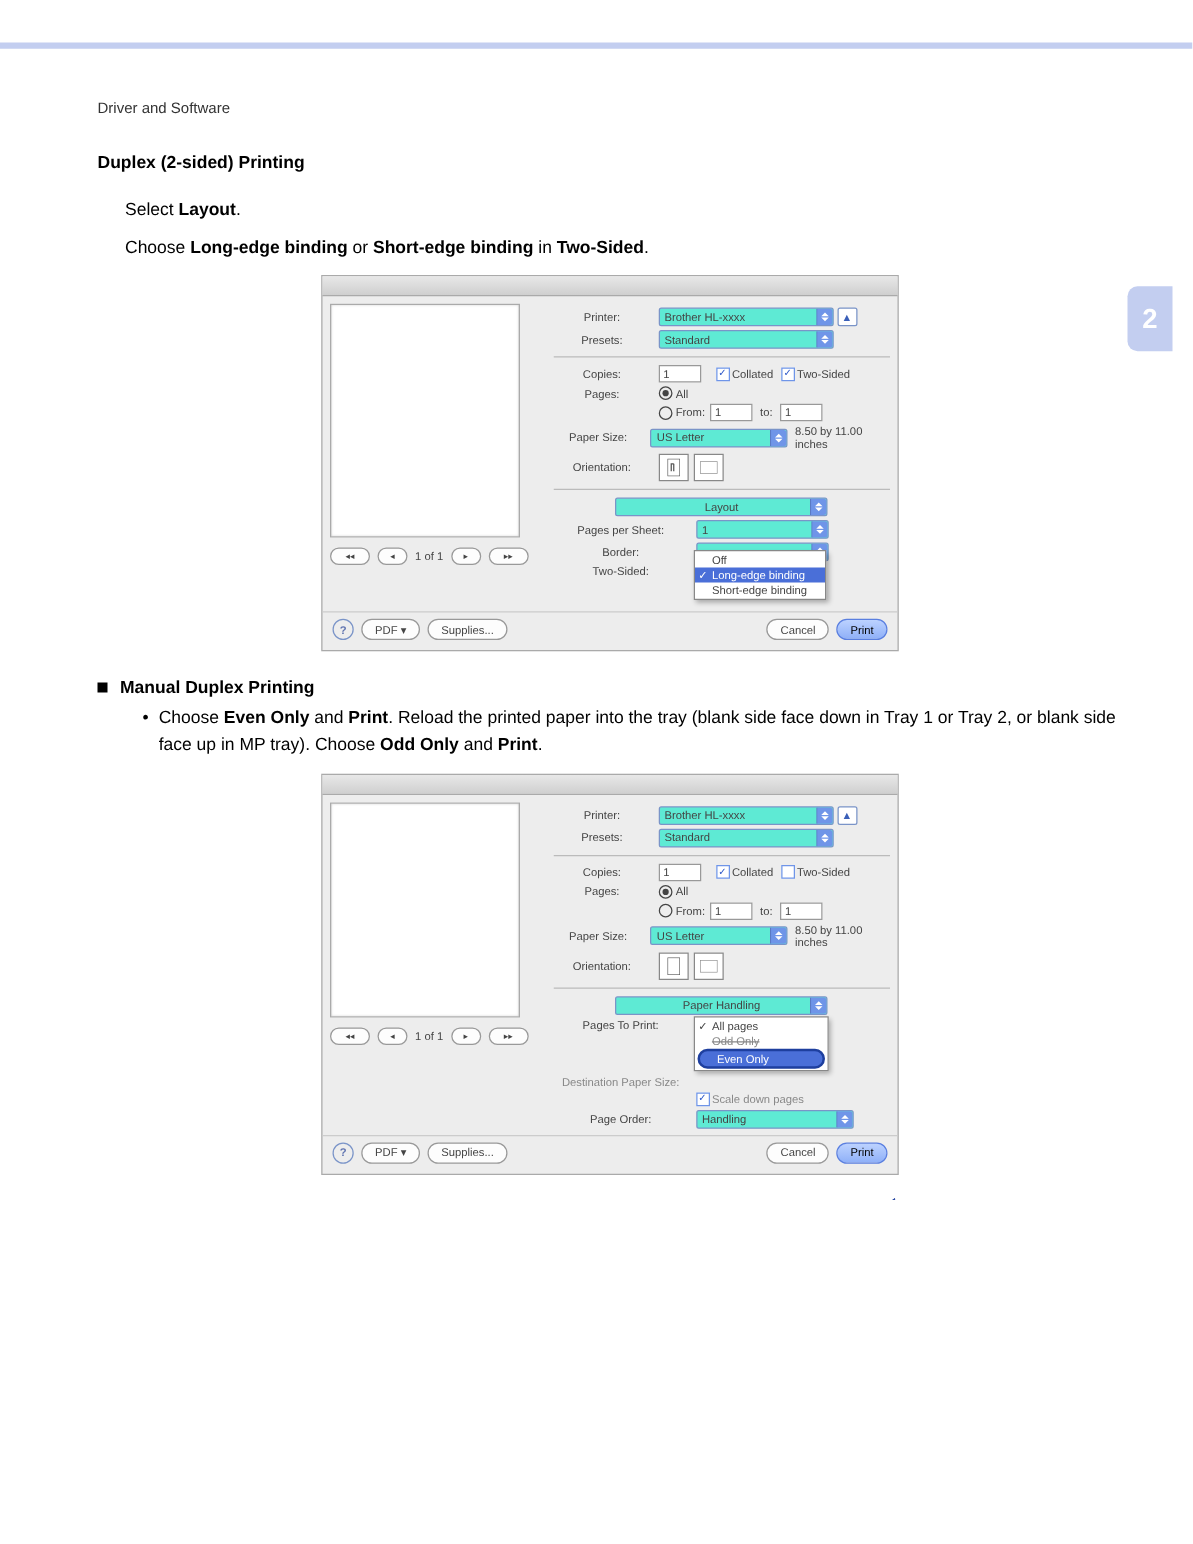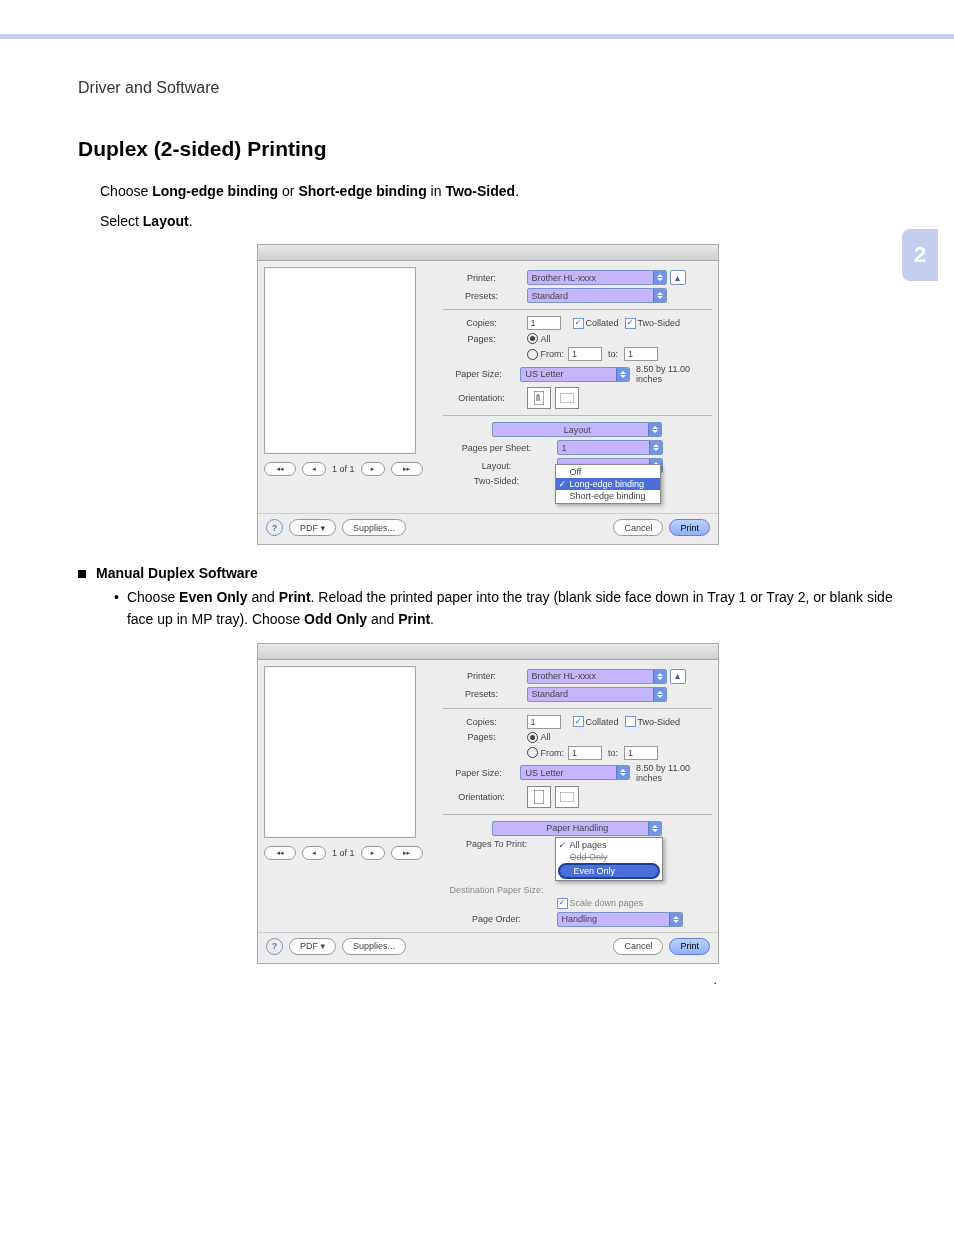--- a/index.html
+++ b/index.html
@@ -1,40 +1,40 @@
 <!DOCTYPE html>
 <html><head>
 <meta charset="utf-8">
 <style>
   html,body{margin:0;padding:0;font-family:Arial,Helvetica,sans-serif;color:#000;background:#fff;width:954px}
   .topbar{height:5px;background:#c3cef0;margin:34px 0 0 0}
   .page{padding:40px 0 0 78px;width:820px;position:relative}
-  .breadcrumb{font-size:16px;color:#333;margin-bottom:40px}
-  .h1{font-size:21px;font-weight:bold;margin:0 0 20px 0}
+  .breadcrumb{font-size:12px;color:#333;margin-bottom:28px}
+  .h1{font-size:14px;font-weight:bold;margin:0 0 20px 0}
   .bullet-row{display:flex;align-items:flex-start;margin:4px 0}
   .square{width:8px;height:8px;background:#000;margin:5px 10px 0 0;flex-shrink:0}
   .sub-h{font-size:14px;font-weight:bold}
   .body-text{font-size:14px;margin:8px 0 8px 22px;line-height:1.55}
   .dot-row{display:flex;margin:6px 0 6px 36px}
   .dot{margin-right:8px;font-size:14px;line-height:1.55}
   .chapter-tab{position:absolute;right:-40px;top:190px;width:36px;height:52px;background:#c3cef0;border-radius:8px 0 0 8px;display:flex;align-items:center;justify-content:center;font-size:22px;font-weight:bold;color:#fff}
   .page-num{position:absolute;right:-20px;top:1150px;font-size:12px;font-weight:bold}
 
   
   .dialog-wrap{width:460px;margin:12px auto 20px auto;border:1px solid #aaa;background:#ededed;font-size:9px;color:#444;position:relative}
   .titlebar{height:15px;background:linear-gradient(#e8e8e8,#cfcfcf);border-bottom:1px solid #aaa}
   .dlg-body{display:flex;padding:6px 6px 2px 6px}
   .preview{width:150px;height:185px;background:#fff;border:1px solid #aaa;box-shadow:inset 0 0 2px rgba(0,0,0,.2)}
   .nav{display:flex;align-items:center;justify-content:center;gap:6px;margin-top:8px}
   .nbtn{border:1px solid #999;border-radius:8px;width:22px;height:12px;background:#fdfdfd;display:inline-flex;align-items:center;justify-content:center;font-size:7px}
   .nbtn.wide{width:30px}
   .right{flex:1;padding-left:20px}
   .form-row{display:flex;align-items:center;margin:3px 0}
   .lbl{width:78px;text-align:center;padding-right:6px}
-  .sel{background:#c4b5fd;border:1px solid #7a94c8;border-radius:2px;height:13px;display:inline-flex;align-items:center;padding:0 4px;position:relative}
+  .sel{background:#5eead4;border:1px solid #7a94c8;border-radius:2px;height:13px;display:inline-flex;align-items:center;padding:0 4px;position:relative}
   .sel .arrows{position:absolute;right:0;top:0;bottom:0;width:12px;background:#6f95e8;border-left:1px solid #5a7ac4;border-radius:0 2px 2px 0;display:flex;flex-direction:column;align-items:center;justify-content:center}
   .arrows::before,.arrows::after{content:"";border-left:3px solid transparent;border-right:3px solid transparent}
   .arrows::before{border-bottom:3px solid #fff;margin-bottom:1px}
   .arrows::after{border-top:3px solid #fff}
   .plus-btn{width:14px;height:13px;border:1px solid #7a94c8;border-radius:2px;background:#fff;margin-left:3px;display:inline-flex;align-items:center;justify-content:center;color:#3a5fb8;font-weight:bold;font-size:9px}
   .inp{background:#fff;border:1px solid #999;height:12px;padding:0 3px;display:inline-flex;align-items:center}
   .cb{width:9px;height:9px;border:1px solid #6f95e8;background:#fff;display:inline-flex;align-items:center;justify-content:center;margin-right:2px}
   .cb.on::after{content:"✓";font-size:8px;color:#2a55c7;line-height:1}
   .radio{width:9px;height:9px;border:1px solid #444;border-radius:50%;display:inline-flex;align-items:center;justify-content:center;margin-right:3px}
   .radio.on::after{content:"";width:5px;height:5px;background:#444;border-radius:50%}
@@ -61,24 +61,24 @@
 <div class="topbar"></div>
 
 <div class="page">
   <div class="chapter-tab">2</div>
 
   <div class="breadcrumb">Driver and Software</div>
 
   <div class="h1">Duplex (2-sided) Printing</div>
 
   <div class="body-text">
+    <span>Select </span><b>Layout</b><span>.</span>
+  </div>
+  <div class="body-text">
     <span>Choose </span><b>Long-edge binding</b><span> or </span><b>Short-edge binding</b><span> in </span><b>Two-Sided</b><span>.</span>
-  </div>
-  <div class="body-text">
-    <span>Select </span><b>Layout</b><span>.</span>
   </div>
 
   <div class="dialog-wrap">
     <div class="titlebar"></div>
     <div class="dlg-body">
       <div>
         <div class="preview"></div>
         <div class="nav">
           <span class="nbtn wide">◂◂</span>
           <span class="nbtn">◂</span>
@@ -158,21 +158,21 @@
             </div>
         </div>
         <div class="form-row">
           <div class="lbl" style="width:108px">Pages per Sheet:</div>
           <div class="sel" style="width:96px">
               <span>1</span>
               <span class="arrows"></span>
             </div>
         </div>
         <div class="form-row" style="position:relative">
-          <div class="lbl" style="width:108px">Layout:</div>
+          <div class="lbl" style="width:108px">Border:</div>
           <div class="sel" style="width:96px">
               <span class="arrows"></span>
             </div>
         </div>
         <div class="form-row" style="position:relative">
           <div class="lbl" style="width:108px">Two-Sided:</div>
           <div class="dropdown" style="left:112px;top:-12px">
             <div class="dd-item">Off</div>
             <div class="dd-item hl check">Long-edge binding</div>
             <div class="dd-item">Short-edge binding</div>
@@ -186,21 +186,21 @@
       <span class="pill">PDF ▾</span>
       <span class="pill">Supplies...</span>
       <span class="spacer"></span>
       <span class="pill">Cancel</span>
       <span class="pill primary">Print</span>
     </div>
   </div>
 
   <div class="bullet-row">
     <div class="square"></div>
-    <div class="sub-h">Manual Duplex Software</div>
+    <div class="sub-h">Manual Duplex Printing</div>
   </div>
   <div class="dot-row">
     <div class="dot">•</div>
     <div style="font-size:14px;line-height:1.55">
       <span>Choose </span><b>Even Only</b><span> and </span><b>Print</b><span>. Reload the printed paper into the tray (blank side face down in Tray 1 or Tray 2, or blank side face up in MP tray). Choose </span><b>Odd Only</b><span> and </span><b>Print</b><span>.</span>
     </div>
   </div>
 
   <div class="dialog-wrap">
     <div class="titlebar"></div>

